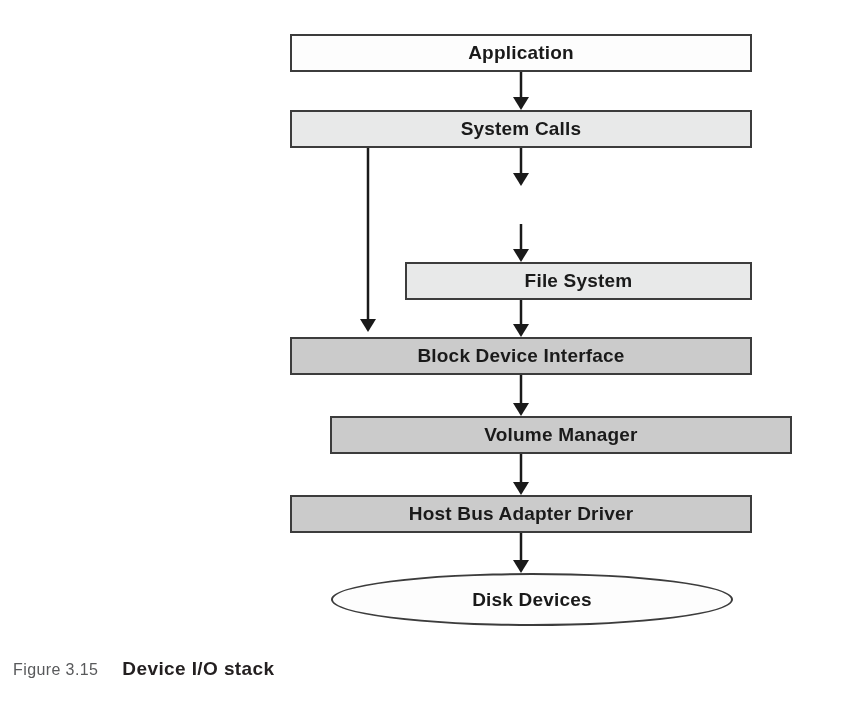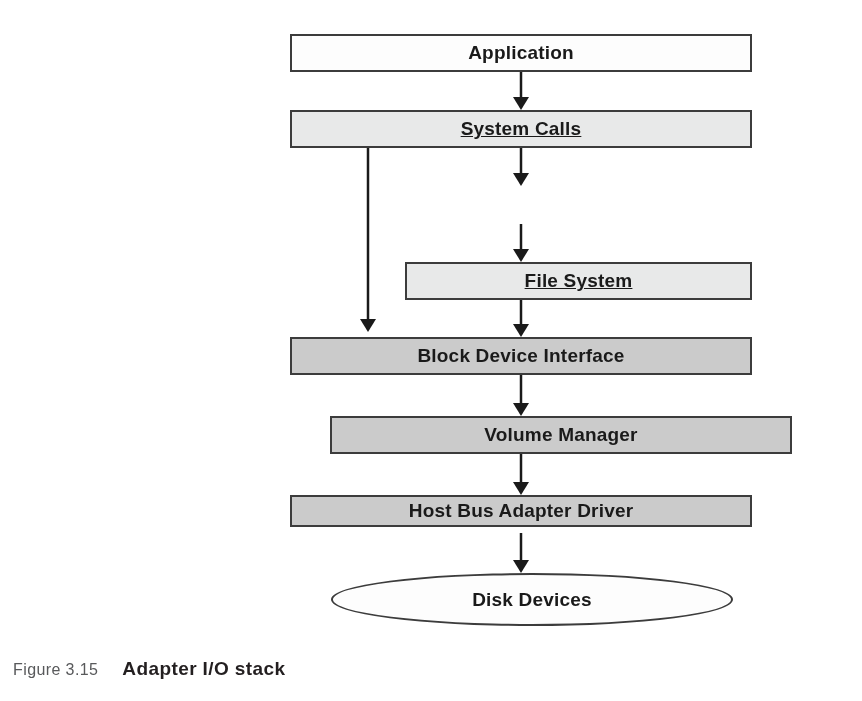--- a/index.html
+++ b/index.html
@@ -35,21 +35,21 @@
     align-items: center;
     justify-content: center;
     border: 2px solid var(--box-border, #3c3c3c);
     color: var(--label-text, #1a1a1a);
     font-weight: bold;
     font-size: 19px;
     letter-spacing: 0.2px;
     text-align: center;
   }
   .fill-white { background: var(--white-fill, #fdfdfd); }
-  .fill-light { background: var(--light-fill, #e8e9e9); text-decoration: underline; }
+  .fill-light { background: var(--light-fill, #e8e9e9); }
   .fill-gray  { background: var(--gray-fill, #cccccc); }
   .ellipse {
     border-radius: 50%;
     border-width: 2px;
     text-align: center;
   }
   .caption {
     position: absolute;
     left: 13px;
     top: 658px;
@@ -124,26 +124,26 @@
   </div>
 
   <div class="node fill-gray" style="left:290px; top:337px; width:462px; height:38px;">
     <span>Block Device Interface</span>
   </div>
 
   <div class="node fill-gray" style="left:290px; top:416px; width:462px; height:38px;margin-left:40px;">
     <span>Volume Manager</span>
   </div>
 
-  <div class="node fill-gray" style="left:290px; top:495px; width:462px; height:32px;">
+  <div class="node fill-gray" style="left:290px; top:495px; width:462px; height:38px;">
     <span>Host Bus Adapter Driver</span>
   </div>
 
   <div class="node ellipse fill-white" style="left:331px; top:573px; width:402px; height:53px;">
     <span>Disk Devices</span>
   </div>
 
   <div class="caption">
     <span class="caption-label">Figure 3.15</span>
-    <span class="caption-title">Adapter I/O stack</span>
+    <span class="caption-title">Device I/O stack</span>
   </div>
 
 </div>
 
 </body></html>

